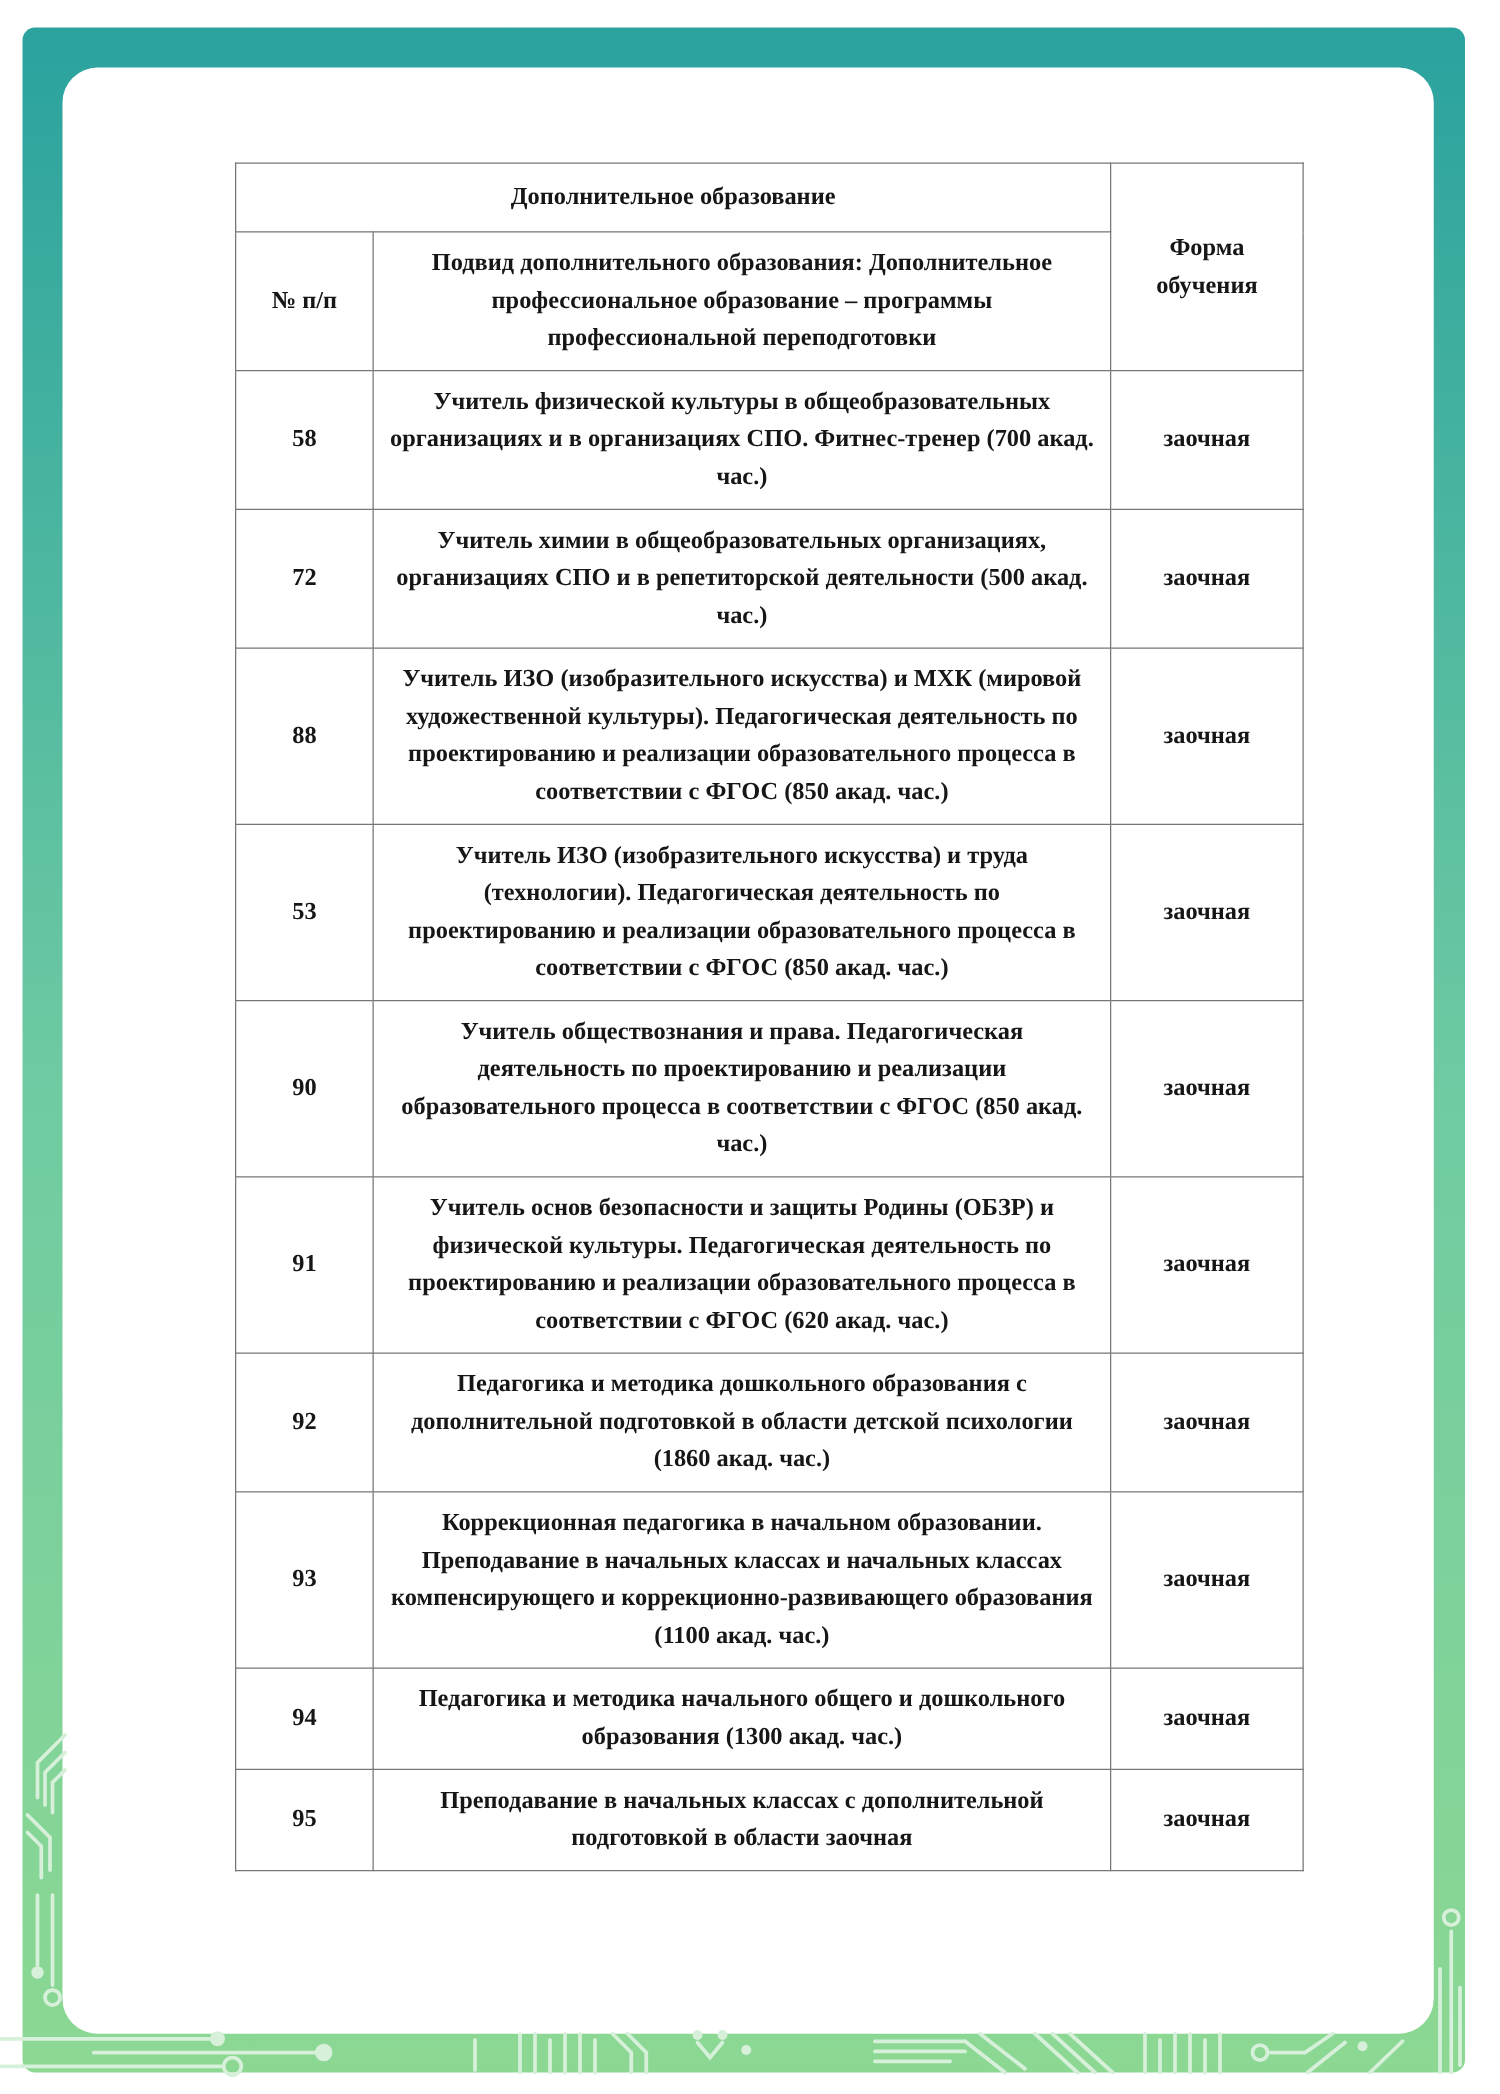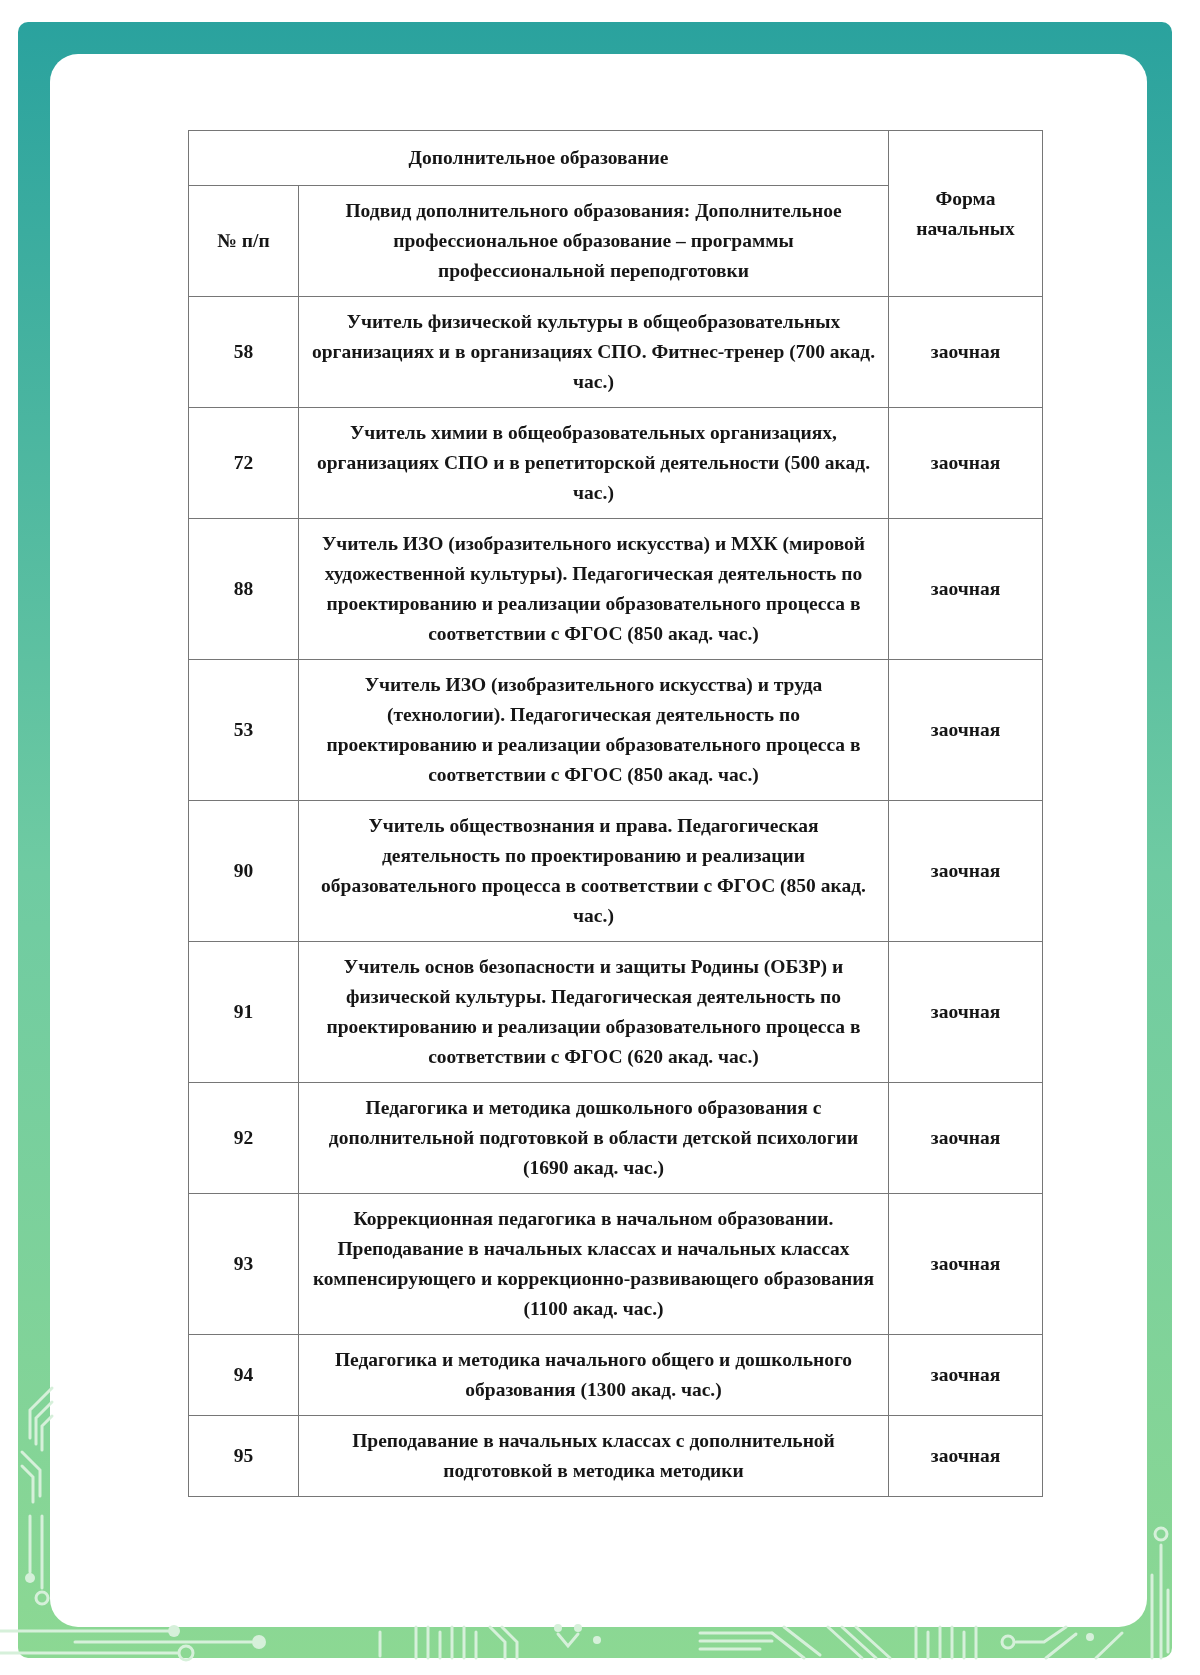--- a/index.html
+++ b/index.html
@@ -122,21 +122,21 @@
 
 <table class="programs">
   <colgroup>
     <col class="c-num">
       <col class="c-program">
       <col class="c-form">
   </colgroup>
   <thead>
     <tr>
       <th class="group-title" colspan="2">Дополнительное образование</th>
-      <th rowspan="2">Форма начальных</th>
+      <th rowspan="2">Форма обучения</th>
     </tr>
     <tr>
       <th>№ п/п</th>
       <th>Подвид дополнительного образования: Дополнительное профессиональное образование – программы профессиональной переподготовки</th>
     </tr>
   </thead>
   <tbody>
       <tr>
         <td>58</td>
         <td>Учитель физической культуры в общеобразовательных организациях и в организациях СПО. Фитнес-тренер (700 акад. час.)</td>
@@ -162,32 +162,32 @@
         <td>Учитель обществознания и права. Педагогическая деятельность по проектированию и реализации образовательного процесса в соответствии с ФГОС (850 акад. час.)</td>
         <td>заочная</td>
       </tr>
       <tr>
         <td>91</td>
         <td>Учитель основ безопасности и защиты Родины (ОБЗР) и физической культуры. Педагогическая деятельность по проектированию и реализации образовательного процесса в соответствии с ФГОС (620 акад. час.)</td>
         <td>заочная</td>
       </tr>
       <tr>
         <td>92</td>
-        <td>Педагогика и методика дошкольного образования с дополнительной подготовкой в области детской психологии (1690 акад. час.)</td>
+        <td>Педагогика и методика дошкольного образования с дополнительной подготовкой в области детской психологии (1860 акад. час.)</td>
         <td>заочная</td>
       </tr>
       <tr>
         <td>93</td>
         <td>Коррекционная педагогика в начальном образовании. Преподавание в начальных классах и начальных классах компенсирующего и коррекционно-развивающего образования (1100 акад. час.)</td>
         <td>заочная</td>
       </tr>
       <tr>
         <td>94</td>
         <td>Педагогика и методика начального общего и дошкольного образования (1300 акад. час.)</td>
         <td>заочная</td>
       </tr>
       <tr>
         <td>95</td>
-        <td>Преподавание в начальных классах с дополнительной подготовкой в методика методики</td>
+        <td>Преподавание в начальных классах с дополнительной подготовкой в области заочная</td>
         <td>заочная</td>
       </tr>
     </tbody>
 </table>
 
 </body></html>

